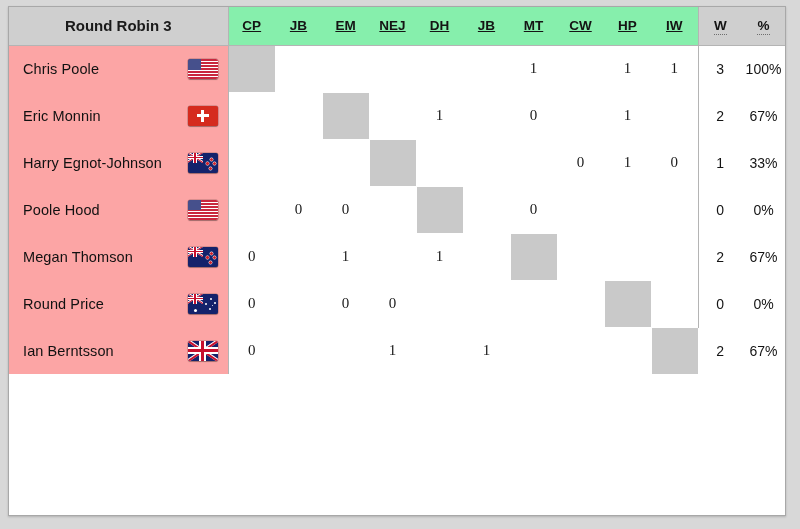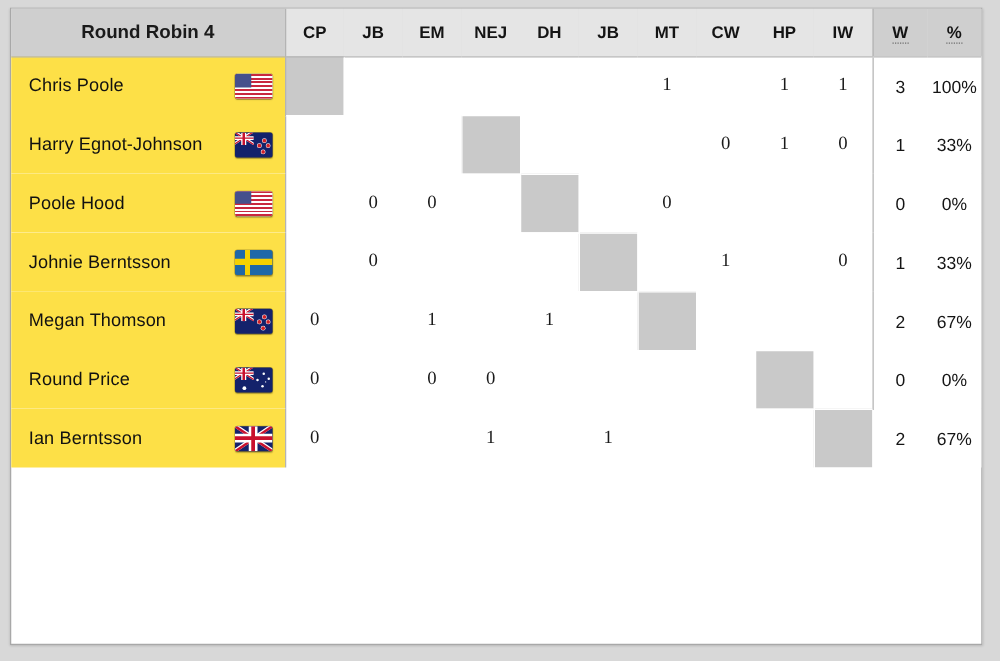--- a/index.html
+++ b/index.html
@@ -46,27 +46,28 @@
     background: #cfcfcf;
     font-size: 15px;
     font-weight: bold;
     color: #1a1a1a;
     text-align: center;
     padding: 0;
     border-bottom: 1px solid #b4b4b4;
     border-right: 1px solid #b4b4b4;
   }
   th.hdr-abbr {
-    background: #e5e5e5;
+    background: #86efac;
     font-size: 13.5px;
     font-weight: bold;
     color: #141414;
     text-align: center;
     padding: 0;
     border-bottom: 1px solid #b4b4b4;
+    text-decoration: underline;
   }
   th.hdr-abbr.first-grid { }
   th.hdr-stat {
     background: #cfcfcf;
     font-size: 13.5px;
     font-weight: bold;
     color: #141414;
     text-align: center;
     padding: 0;
     border-bottom: 1px solid #b4b4b4;
@@ -77,21 +78,21 @@
     padding-bottom: 1px;
   }
 
   
   tbody tr.player-row { height: 47px; background: #ffffff; }
 
   td.name-cell {
     padding: 0 10px 0 14px;
     border-right: 1px solid #b4b4b4;
     vertical-align: middle;
-    background: #fde047;
+    background: #fca5a5;
   }
   .name-inner {
     display: flex;
     align-items: center;
     justify-content: space-between;
     gap: 8px;
   }
   .pname {
     font-size: 14.5px;
     color: #111111;
@@ -235,21 +236,21 @@
   <div id="table-frame">
     <table class="rr">
       <colgroup>
         <col style="width:219px">
         <col span="10" style="width:47px">
         <col style="width:44px">
         <col style="width:43px">
       </colgroup>
       <thead>
         <tr class="head-row">
-          <th class="hdr-title">Round Robin 4</th>
+          <th class="hdr-title">Round Robin 3</th>
           <th class="hdr-abbr first-grid">CP</th>
           <th class="hdr-abbr">JB</th>
           <th class="hdr-abbr">EM</th>
           <th class="hdr-abbr">NEJ</th>
           <th class="hdr-abbr">DH</th>
           <th class="hdr-abbr">JB</th>
           <th class="hdr-abbr">MT</th>
           <th class="hdr-abbr">CW</th>
           <th class="hdr-abbr">HP</th>
           <th class="hdr-abbr">IW</th>
@@ -273,20 +274,43 @@
             <td class="grid-cell"></td>
             <td class="grid-cell"></td>
             <td class="grid-cell"></td>
             <td class="grid-cell"></td>
             <td class="grid-cell">1</td>
             <td class="grid-cell"></td>
             <td class="grid-cell">1</td>
             <td class="grid-cell">1</td>
             <td class="stat-cell sep-left">3</td>
             <td class="stat-cell">100%</td>
+          </tr>
+          <tr class="player-row">
+            <td class="name-cell">
+              <div class="name-inner">
+                <span class="pname">Eric Monnin</span>
+                <span class="flag che">
+                  <div class="cross-h"></div>
+                  <div class="cross-v"></div>
+                </span>
+              </div>
+            </td>
+            <td class="grid-cell"></td>
+            <td class="grid-cell"></td>
+            <td class="grid-cell diag"></td>
+            <td class="grid-cell"></td>
+            <td class="grid-cell">1</td>
+            <td class="grid-cell"></td>
+            <td class="grid-cell">0</td>
+            <td class="grid-cell"></td>
+            <td class="grid-cell">1</td>
+            <td class="grid-cell"></td>
+            <td class="stat-cell sep-left">2</td>
+            <td class="stat-cell">67%</td>
           </tr>
           <tr class="player-row">
             <td class="name-cell">
               <div class="name-inner">
                 <span class="pname">Harry Egnot-Johnson</span>
                 <span class="flag nzl">
                   <div class="uj">
                     <div class="d1"></div>
                     <div class="d2"></div>
                     <div class="dr1"></div>
@@ -331,43 +355,20 @@
             <td class="grid-cell">0</td>
             <td class="grid-cell"></td>
             <td class="grid-cell diag"></td>
             <td class="grid-cell"></td>
             <td class="grid-cell">0</td>
             <td class="grid-cell"></td>
             <td class="grid-cell"></td>
             <td class="grid-cell"></td>
             <td class="stat-cell sep-left">0</td>
             <td class="stat-cell">0%</td>
-          </tr>
-          <tr class="player-row">
-            <td class="name-cell">
-              <div class="name-inner">
-                <span class="pname">Johnie Berntsson</span>
-                <span class="flag swe">
-                  <div class="cross-v"></div>
-                  <div class="cross-h"></div>
-                </span>
-              </div>
-            </td>
-            <td class="grid-cell"></td>
-            <td class="grid-cell">0</td>
-            <td class="grid-cell"></td>
-            <td class="grid-cell"></td>
-            <td class="grid-cell"></td>
-            <td class="grid-cell diag"></td>
-            <td class="grid-cell"></td>
-            <td class="grid-cell">1</td>
-            <td class="grid-cell"></td>
-            <td class="grid-cell">0</td>
-            <td class="stat-cell sep-left">1</td>
-            <td class="stat-cell">33%</td>
           </tr>
           <tr class="player-row">
             <td class="name-cell">
               <div class="name-inner">
                 <span class="pname">Megan Thomson</span>
                 <span class="flag nzl">
                   <div class="uj">
                     <div class="d1"></div>
                     <div class="d2"></div>
                     <div class="dr1"></div>

